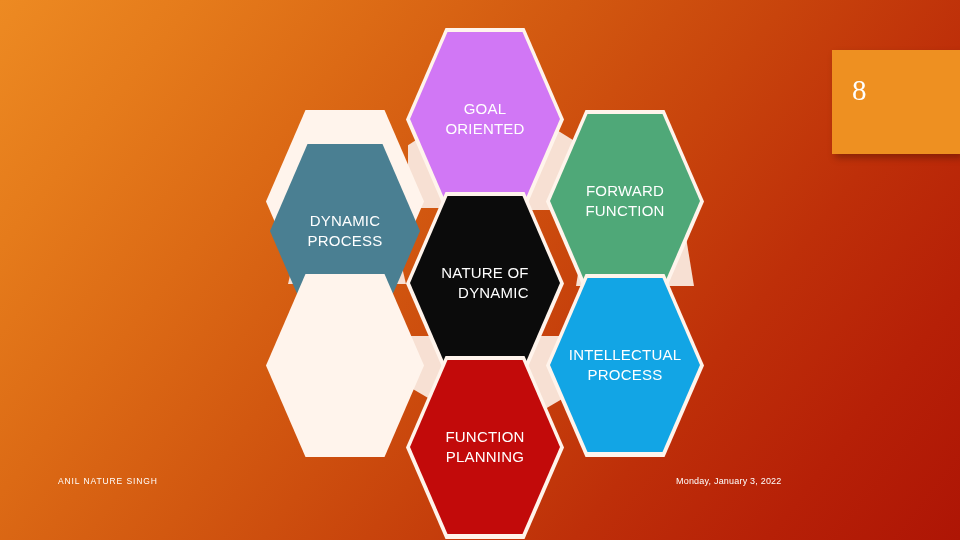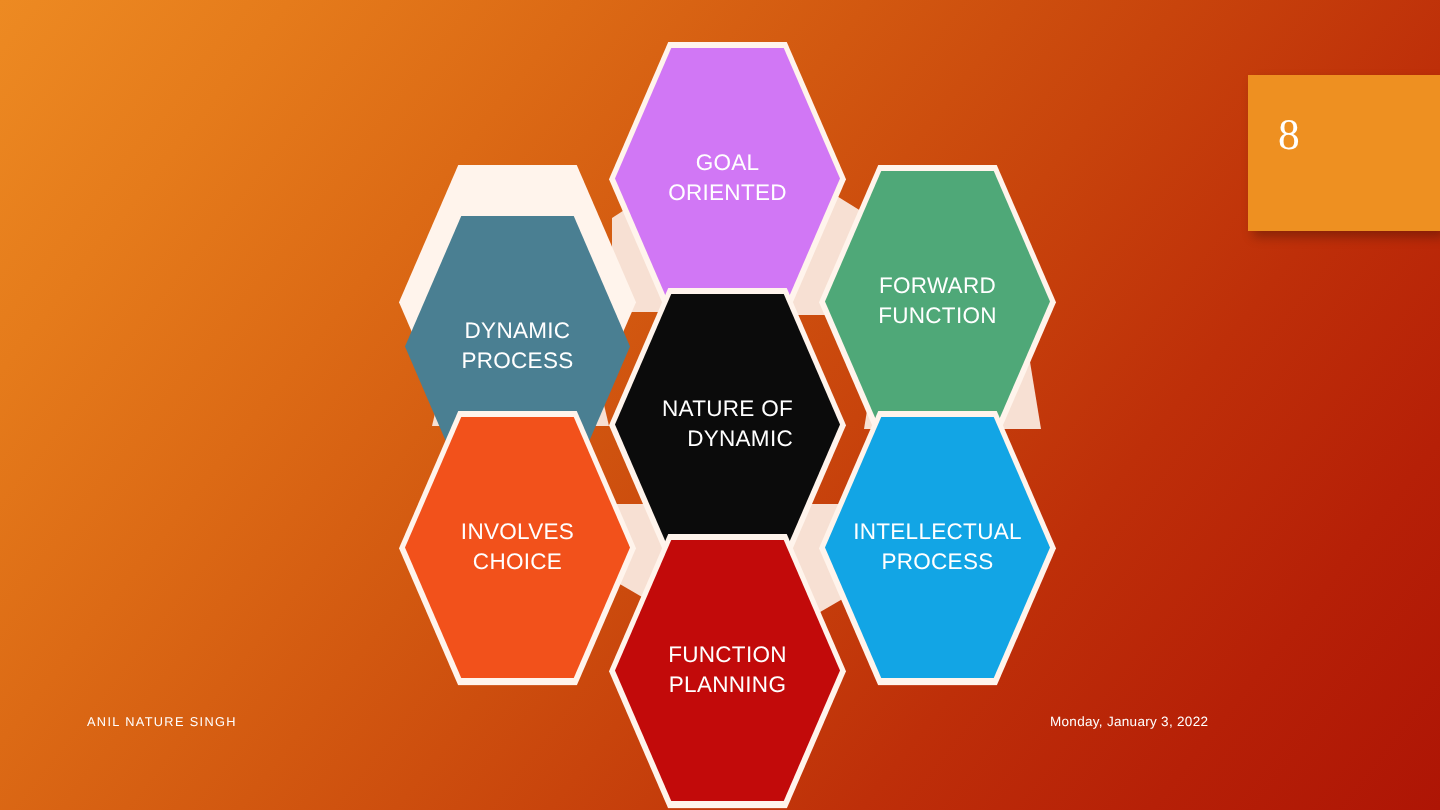--- a/index.html
+++ b/index.html
@@ -152,26 +152,20 @@
 
       <div class="hex-border" style="left:148px; top:174px;"></div>
       <div class="hex" style="left:152px; top:178px; background:#0B0B0B;text-align:right;">
         <div class="hex-label">
           <div>NATURE OF</div>
           <div>DYNAMIC</div>
         </div>
       </div>
 
       <div class="hex-border" style="left:8px; top:256px;"></div>
-      <div class="hex" style="left:12px; top:260px; background:#F2511B;">
-        <div class="hex-label">
-          <div>INVOLVES</div>
-          <div>CHOICE</div>
-        </div>
-      </div>
 
       <div class="hex-border" style="left:288px; top:256px;"></div>
       <div class="hex" style="left:292px; top:260px; background:#12A5E5;">
         <div class="hex-label">
           <div>INTELLECTUAL</div>
           <div>PROCESS</div>
         </div>
       </div>
 
       <div class="hex-border" style="left:148px; top:338px;"></div>
@@ -179,15 +173,15 @@
         <div class="hex-label">
           <div>FUNCTION</div>
           <div>PLANNING</div>
         </div>
       </div>
 
     </div>
   </div>
 
   <div style="position:absolute; left:58px; top:476px; color:#FFFFFF; font-size:8.5px; letter-spacing:0.9px;">ANIL NATURE SINGH</div>
-  <div style="position:absolute; left:684px; top:476px; color:#FFFFFF; font-size:9px; letter-spacing:0.2px;padding-left:16px;">Monday, January 3, 2022</div>
+  <div style="position:absolute; left:660px; top:476px; color:#FFFFFF; font-size:9px; letter-spacing:0.2px;padding-left:16px;">Monday, January 3, 2022</div>
 
 </div>
 
 </body></html>

